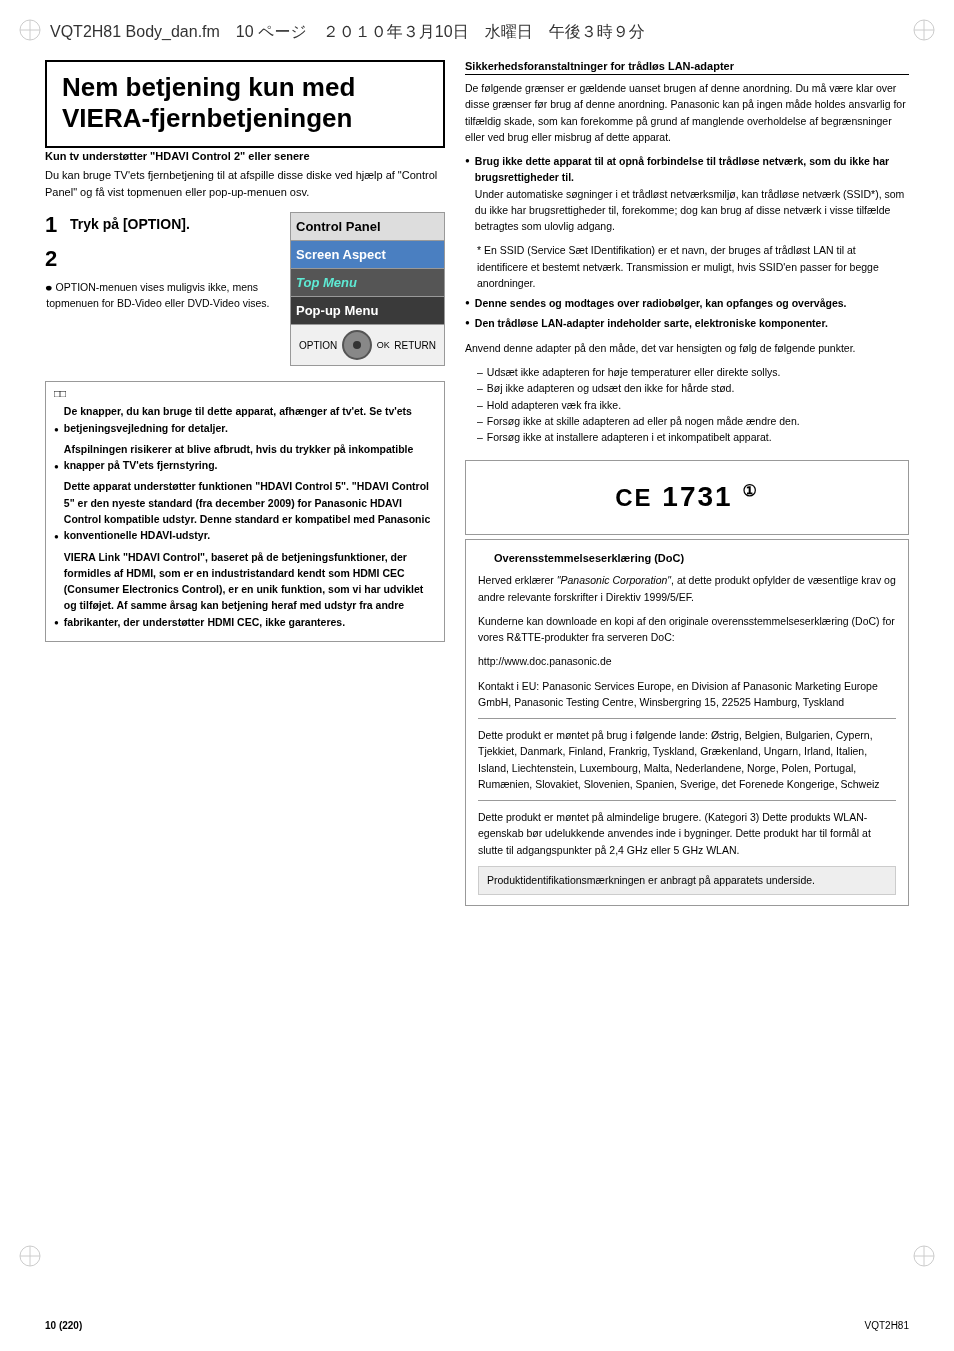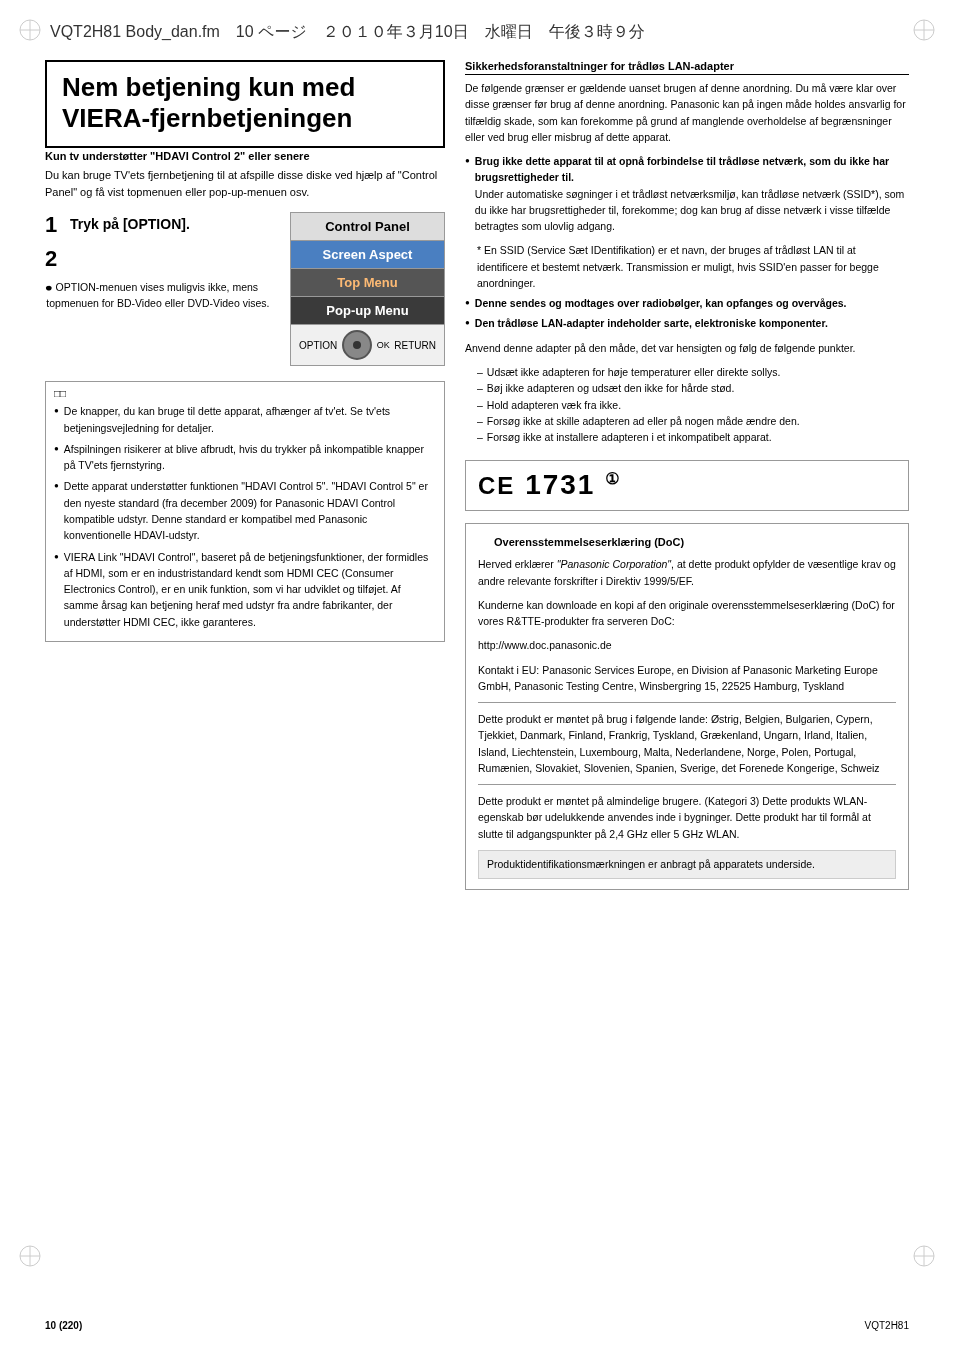--- a/index.html
+++ b/index.html
@@ -126,35 +126,36 @@
     .control-panel-ui {
       width: 155px;
       flex-shrink: 0;
       border: 1px solid #999;
       background: #f0f0f0;
       padding: 0;
     }
     .cp-button {
       display: block;
       width: 100%;
-      text-align: center;
+      text-align: left;
       padding: 6px 5px;
       font-size: 13px;
       font-weight: bold;
       border-bottom: 1px solid #999;
       background: #ddd;
       color: #000;
     }
     .cp-button.selected {
       background: #4a7fc1;
       color: #fff;
     }
     .cp-button.dark {
       background: #555;
-      color: #fdba74;
+      color: #5eead4;
+      font-style: italic;
     }
     .cp-button.darker {
       background: #3a3a3a;
       color: #fff;
     }
     .cp-bottom {
       display: flex;
       align-items: center;
       justify-content: space-between;
       padding: 5px 8px;
@@ -206,21 +207,22 @@
 
     
     .bullet-list {
       font-size: 10.5px;
       line-height: 1.55;
     }
     .bullet-list li {
       display: flex;
       gap: 5px;
       margin-bottom: 5px;
-      align-items: flex-start;
+      align-items: flex-end;
+      font-weight: bold;
     }
     .bullet-list li::before {
       content: '●';
       flex-shrink: 0;
       font-size: 8px;
       margin-top: 2px;
     }
 
     
     .right-section-title {
@@ -272,23 +274,23 @@
       display: flex;
       gap: 4px;
     }
     .dash-list div::before {
       content: '–';
     }
 
     
     .ce-box {
       border: 1px solid #999;
-      padding: 8px 12px;
-      margin-bottom: 12px;
-      text-align: left;
+      padding: 20px 12px;
+      margin-bottom: 4px;
+      text-align: center;
     }
     .ce-mark {
       font-size: 28px;
       font-weight: bold;
       letter-spacing: 2px;
     }
 
     
     .doc-section {
       border: 1px solid #999;

